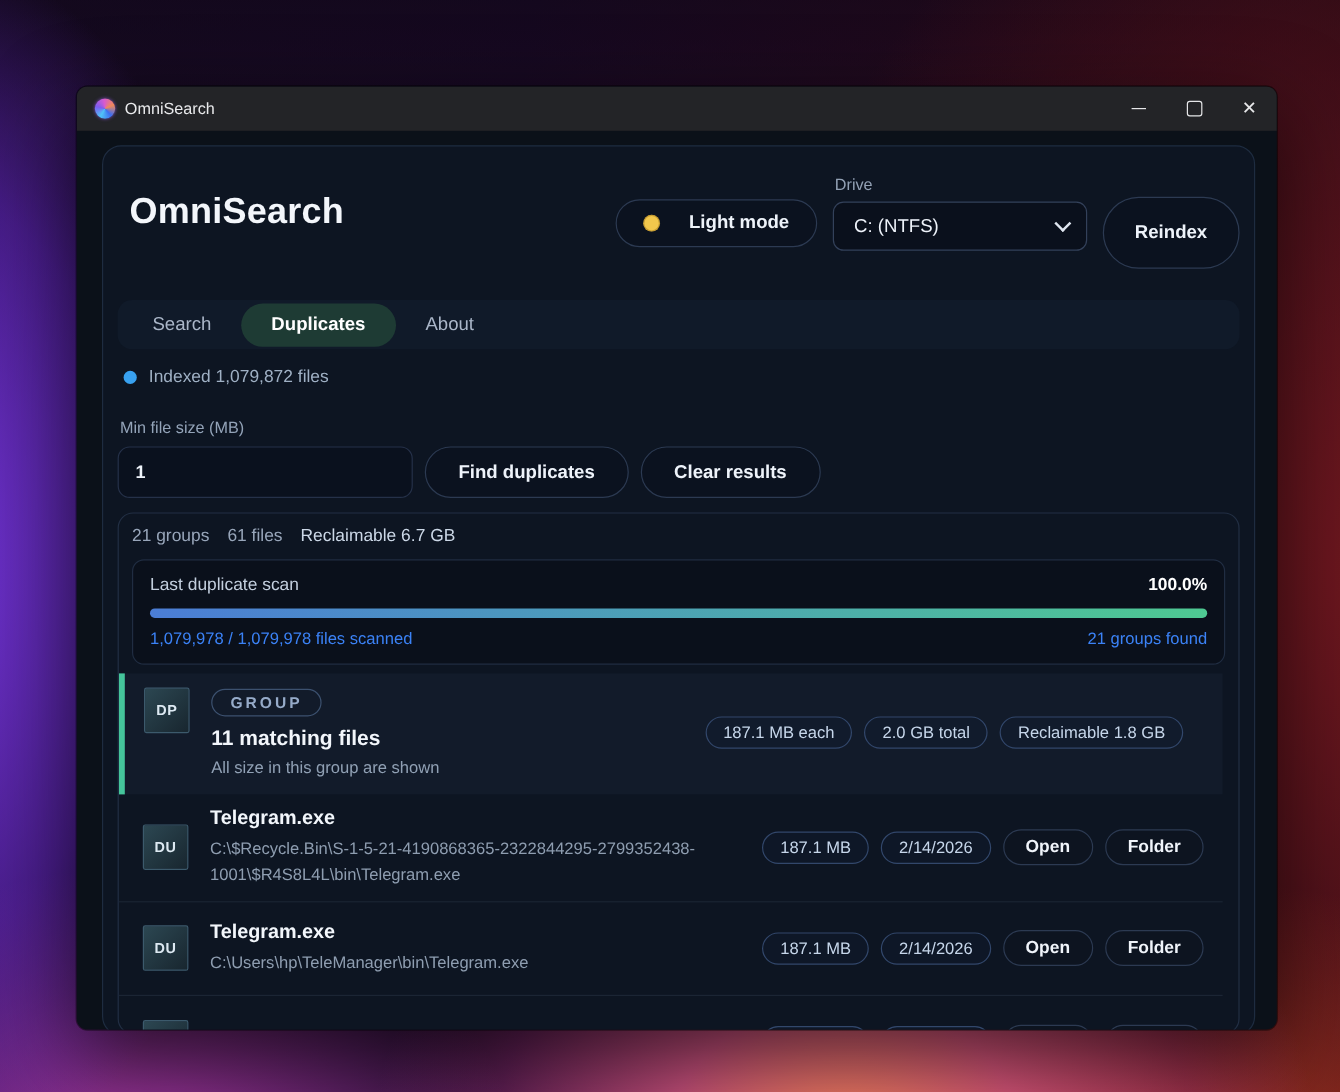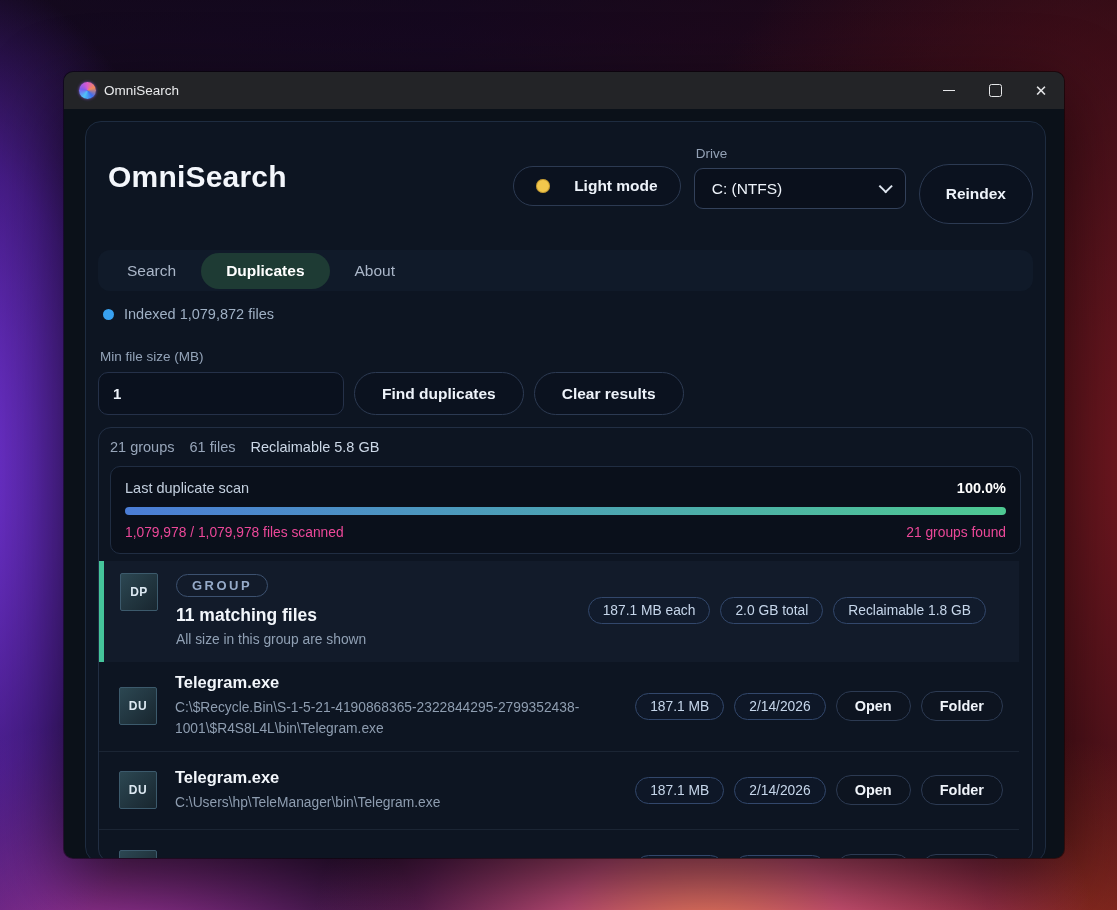--- a/index.html
+++ b/index.html
@@ -78,21 +78,21 @@
   .stat-dim{color:#98a6ba;}
   .stat-bright{color:#ccd8e7;}
   
   .scan-card{margin:3px 11px 7px;border:1px solid #202d42;border-radius:10px;
     background:#0a101b;padding:13px 14px;}
   .scan-row{display:flex;justify-content:space-between;align-items:baseline;}
   .scan-title{color:#c3cfde;font-size:14.5px;}
   .scan-pct{color:#fff;font-size:14.5px;font-weight:bold;}
   .scan-bar{height:8px;border-radius:4px;margin:11px 0 10px;
     background:linear-gradient(90deg,var(--progress-start,#4b7dd6),var(--progress-end,#4ec992));}
-  .scan-sub{color:#ec4899;font-size:13.8px;}
+  .scan-sub{color:#3b82f6;font-size:13.8px;}
   
   .rows-viewport{position:relative;height:300px;overflow:hidden;margin-right:13px;}
   
   .group-row{display:flex;background:#121b2a;border-left:5px solid var(--accent-green,#45c59b);
     padding:12px 16px 15px;min-height:100px;box-sizing:border-box;}
   .badge{width:36px;height:36px;border-radius:2px;flex:none;
     background:linear-gradient(135deg,#2c4752 0%,#18262f 100%);
     border:1px solid #3c5a6c;display:flex;align-items:center;justify-content:center;
     color:#dde9f2;font-size:12px;font-weight:bold;letter-spacing:.5px;}
   .group-main{margin-left:18px;display:flex;flex-direction:column;align-items:flex-start;}
@@ -172,21 +172,21 @@
       <div class="filter-row">
         <input class="min-size-input" value="1" style="">
         <button class="pill-btn action-btn">Find duplicates</button>
         <button class="pill-btn action-btn">Clear results</button>
       </div>
 
       <div class="results-panel">
         <div class="panel-stats">
           <span class="stat-dim">21 groups</span>
           <span class="stat-dim">61 files</span>
-          <span class="stat-bright">Reclaimable 5.8 GB</span>
+          <span class="stat-bright">Reclaimable 6.7 GB</span>
         </div>
 
         <div class="scan-card">
           <div class="scan-row">
             <span class="scan-title">Last duplicate scan</span>
             <span class="scan-pct">100.0%</span>
           </div>
           <div class="scan-bar"></div>
           <div class="scan-row">
             <span class="scan-sub">1,079,978 / 1,079,978 files scanned</span>

